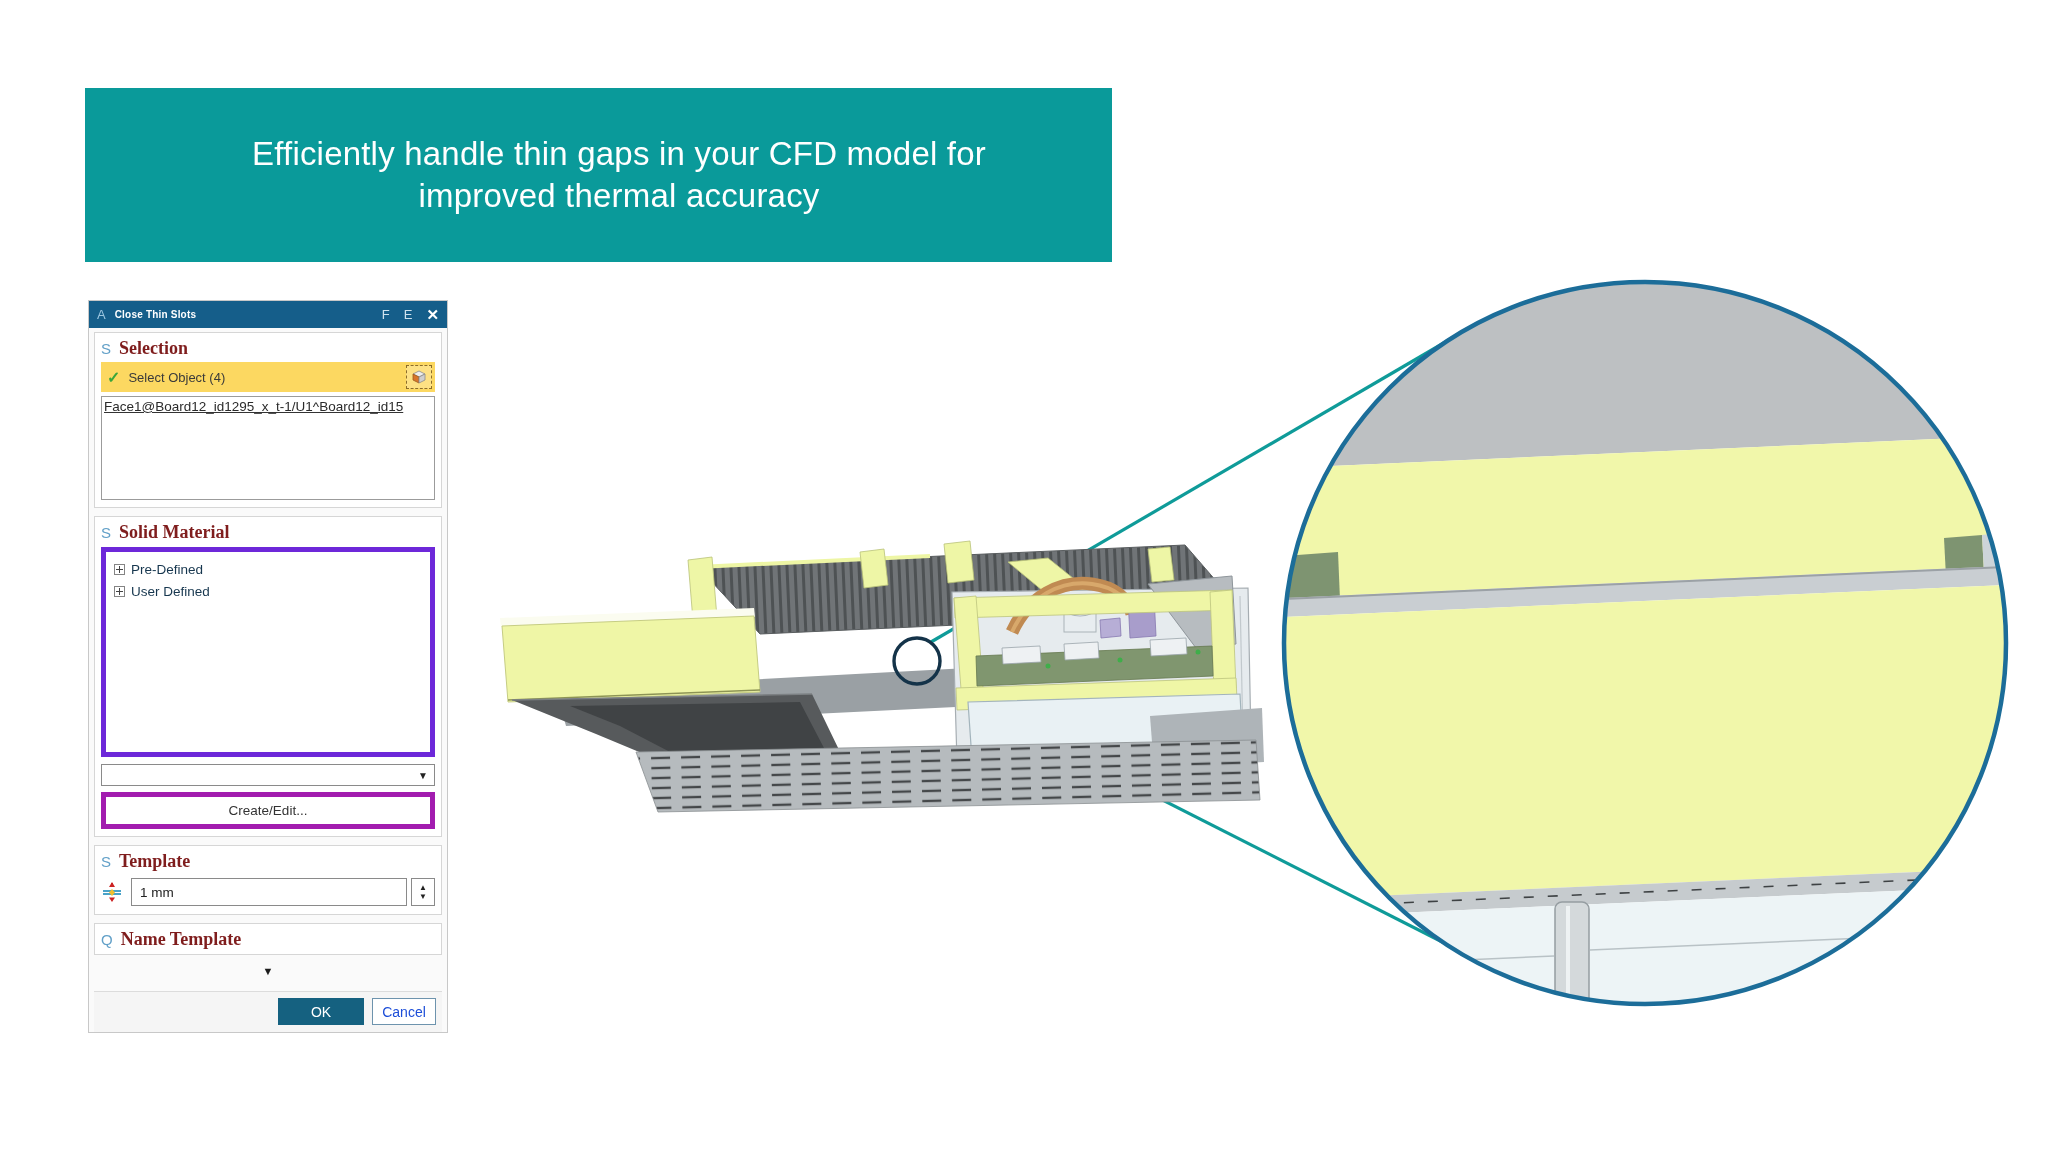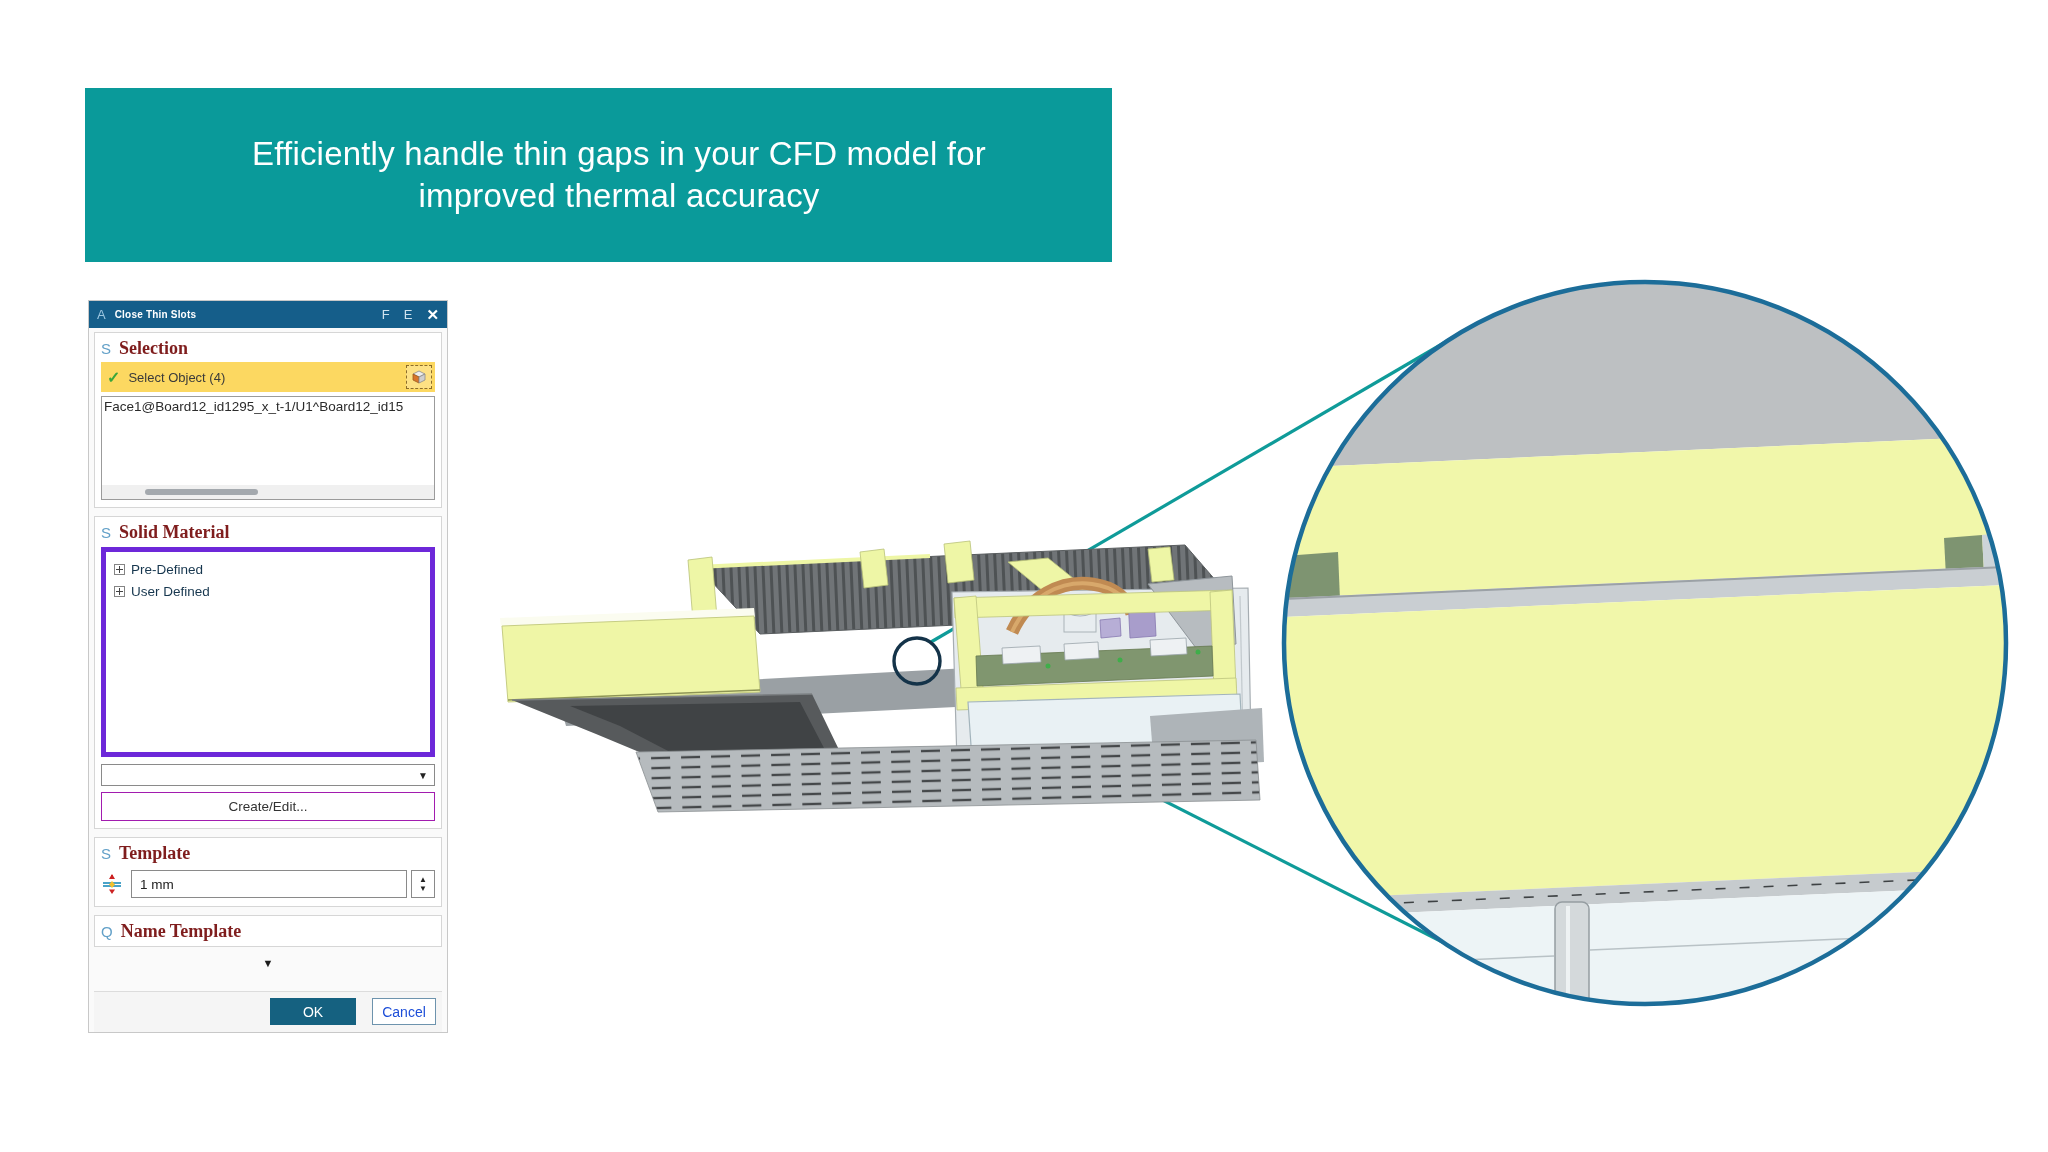--- a/index.html
+++ b/index.html
@@ -42,21 +42,21 @@
     padding:0 3px 0 6px;
   }
   .check{color:#3aa63a;font-size:16px;font-weight:700;margin-right:8px;}
   .select-label{font-size:13px;color:#3a3a3a;flex:1;}
   .cube-btn{
     width:26px;height:24px;background:#fde184;border:1px dashed #8c6d2a;
     display:flex;align-items:center;justify-content:center;box-sizing:border-box;
   }
   .listbox{
     margin-top:4px;height:104px;background:#fff;border:1px solid #9b9b9b;
-    box-sizing:border-box;display:flex;flex-direction:column;overflow:hidden;
+    box-sizing:border-box;display:flex;flex-direction:row;overflow:hidden;text-decoration:underline;
   }
   .list-item{
     font-size:13.5px;color:#2b2b2b;white-space:nowrap;overflow:hidden;
     padding:2px 0 0 2px;flex:1;
   }
   .hscroll{height:14px;background:#f0f0f0;position:relative;flex:0 0 auto;}
   .hthumb{position:absolute;left:13%;top:4px;height:6px;width:34%;background:#a4a9ae;border-radius:3px;}
   .treebox{
     margin-top:4px;height:210px;background:#fff;border:5px solid #6d28d9;
     box-sizing:border-box;padding:6px 4px;position:relative;
@@ -68,39 +68,39 @@
   }
   .plusbox:before,.plusbox:after{content:"";position:absolute;background:#444;}
   .plusbox:before{left:1px;right:1px;top:4px;height:1px;}
   .plusbox:after{top:1px;bottom:1px;left:4px;width:1px;}
   .dropdown{
     margin-top:7px;height:22px;border:1px solid #8a8a8a;background:#fff;
     display:flex;align-items:center;justify-content:flex-end;padding:0 6px;box-sizing:border-box;
   }
   .dd-arrow{font-size:10px;color:#222;}
   .btn-create{
-    margin-top:6px;height:27px;border:1px solid #a21caf;background:#fff;
+    margin-top:6px;height:27px;border:5px solid #a21caf;background:#fff;
     display:flex;align-items:center;justify-content:center;font-size:13.5px;color:#333;
   }
   .param-row{display:flex;align-items:center;margin-top:5px;height:30px;text-align:center;}
   .param-input{
     flex:1;height:28px;border:1px solid #8a8a8a;background:#fff;display:flex;
     align-items:center;padding:0 8px;box-sizing:border-box;margin:0 4px 0 8px;font-size:13.5px;color:#222;
   }
   .spinner{
     width:24px;height:28px;border:1px solid #8a8a8a;background:#fff;box-sizing:border-box;
     display:flex;flex-direction:column;align-items:center;justify-content:center;
   }
   .spinner span{font-size:8px;line-height:9px;color:#222;}
   .group.slim{padding-bottom:4px;}
   .expander-row{height:15px;display:flex;align-items:center;justify-content:center;flex:0 0 auto;}
   .expander-row span{font-size:11px;color:#1b1b1b;}
   .footer{
     margin-top:auto;flex:0 0 auto;border-top:1px solid #dcdcdc;background:#f5f5f5;
-    display:flex;align-items:center;justify-content:flex-end;padding:6px 6px 7px 6px;gap:16px;
+    display:flex;align-items:center;justify-content:flex-end;padding:6px 6px 7px 6px;gap:8px;
   }
   .btn-ok{
     width:86px;height:27px;background:#156180;color:#fff;font-size:14px;
     display:flex;align-items:center;justify-content:center;
   }
   .btn-cancel{
     width:64px;height:27px;background:#fff;border:1px solid #6d93ad;color:#1d4ed8;
     font-size:14px;display:flex;align-items:center;justify-content:center;box-sizing:border-box;
   }
   svg.canvas{position:absolute;left:0;top:0;}

